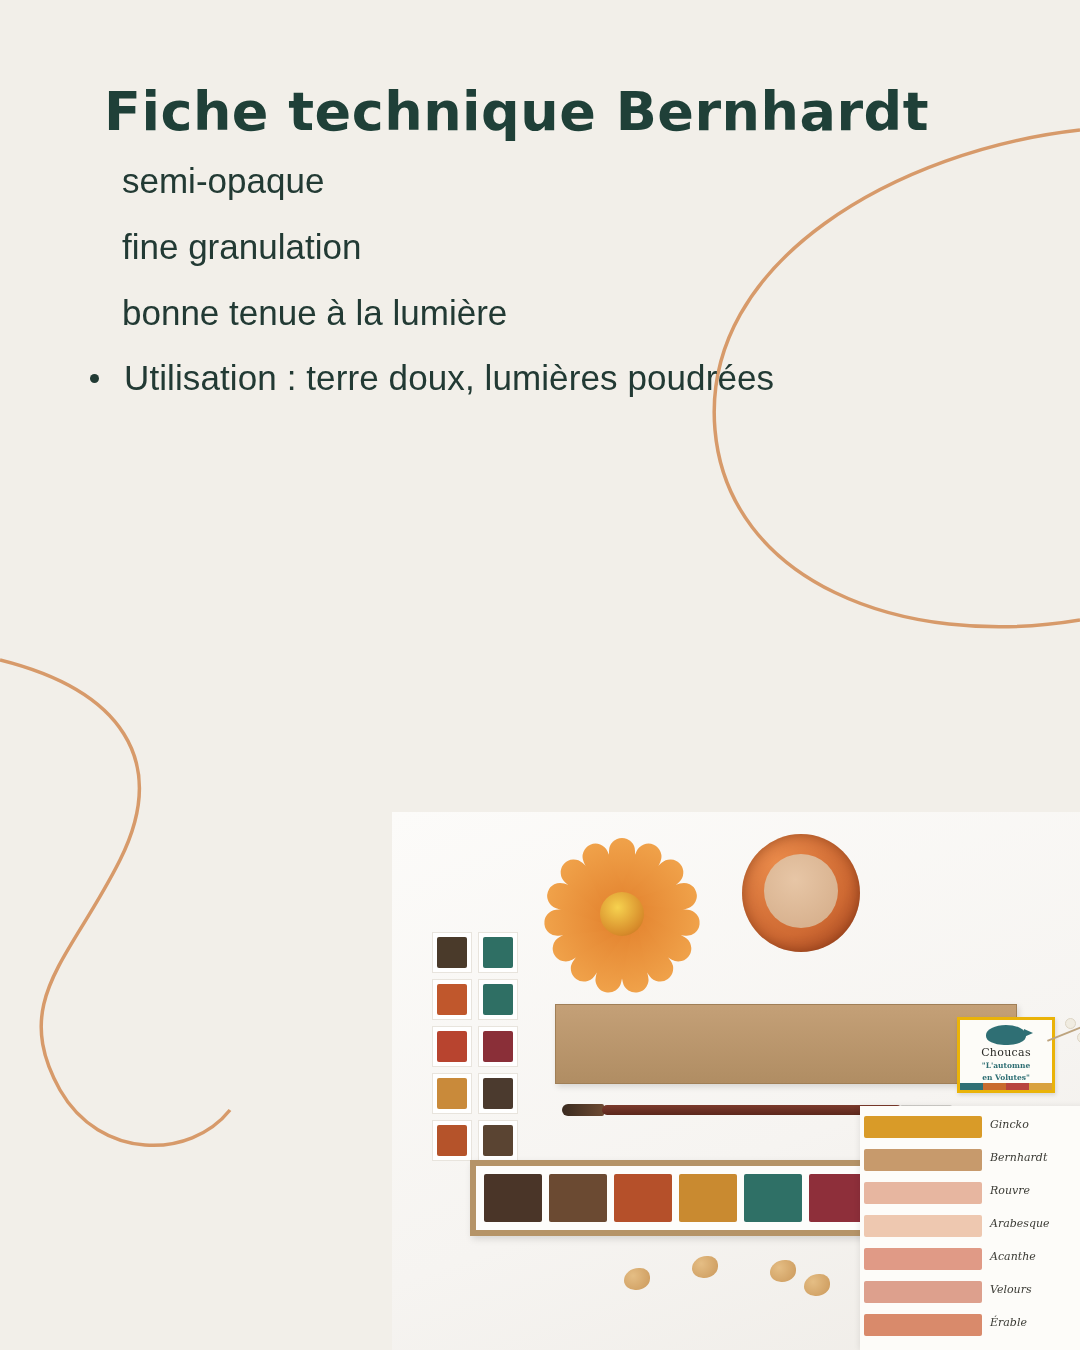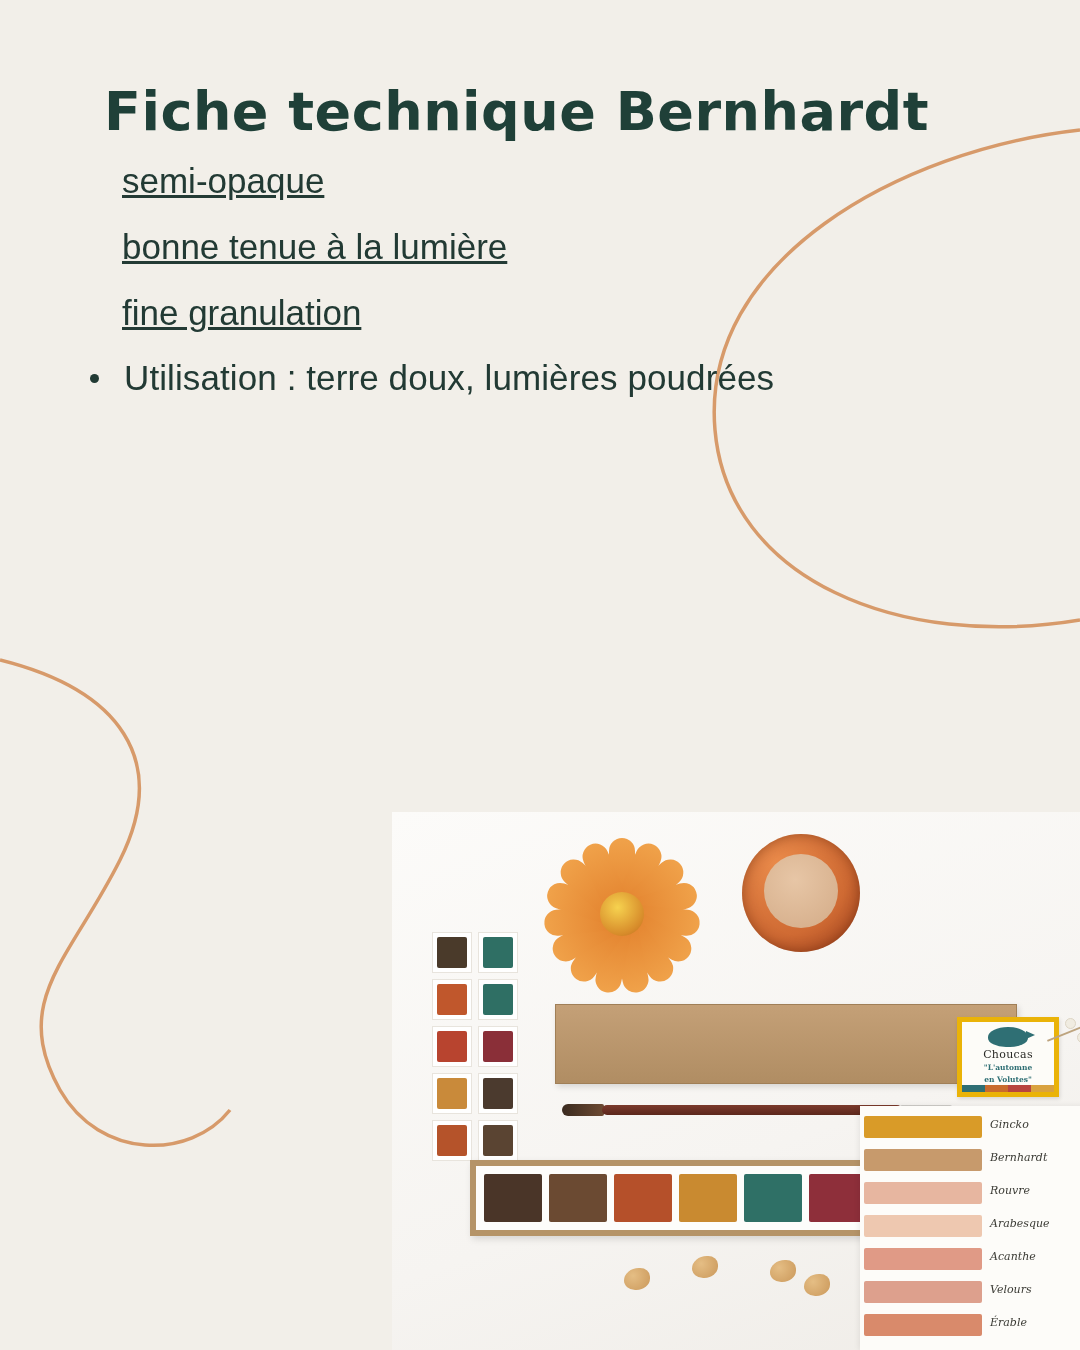--- a/index.html
+++ b/index.html
@@ -65,21 +65,20 @@
     top: 28px;
     width: 9px;
     height: 9px;
     border-radius: 50%;
     background: #223a34;
   }
   .sublist {
     list-style: none;
     margin: 0;
     padding: 0 0 0 44px;
-    text-decoration: underline;
   }
   .sublist li {
     font-size: 35px;
     line-height: 66px;
     color: #223a34;
   }
   .photo {
     position: absolute;
     left: 392px;
     top: 812px;
@@ -188,21 +187,21 @@
     border: 1px solid #a07f57;
     box-shadow: 2px 3px 6px rgba(0,0,0,0.13);
   }
   .label {
     position: absolute;
     left: 565px;
     top: 205px;
     width: 92px;
     height: 70px;
     background: #fdfcf8;
-    border: 5px solid #eab308;
+    border: 3px solid #eab308;
     box-shadow: 1px 2px 4px rgba(0,0,0,0.12);
     font-family: "DejaVu Serif", serif;
     text-align: center;
   }
   .label .bird {
     display: block;
     margin: 5px auto 1px;
     width: 40px;
     height: 20px;
     background: #2f6f74;
@@ -370,22 +369,22 @@
   <svg class="deco" width="1080" height="1350" viewBox="0 0 1080 1350" aria-hidden="true">
     <path d="M1080 130 C 900 150, 700 260, 715 430 C 728 580, 900 650, 1080 620" fill="none" stroke="#d79a6a" stroke-width="3.5"></path>
     <path d="M0 660 C 120 690, 170 760, 120 860 C 70 960, 10 1000, 60 1090 C 100 1160, 190 1160, 230 1110" fill="none" stroke="#d79a6a" stroke-width="3.5"></path>
   </svg>
 
   <h1 class="title">Fiche technique Bernhardt</h1>
 
   <div class="content">
     <ul class="sublist">
       <li>semi-opaque</li>
+      <li>fine granulation</li>
       <li>bonne tenue à la lumière</li>
-      <li>fine granulation</li>
     </ul>
     <ul class="bullets">
       <li>Utilisation : terre doux, lumières poudrées</li>
     </ul>
   </div>
 
   <div class="photo">
     <div class="mat"></div>
 
     <div class="flower">

